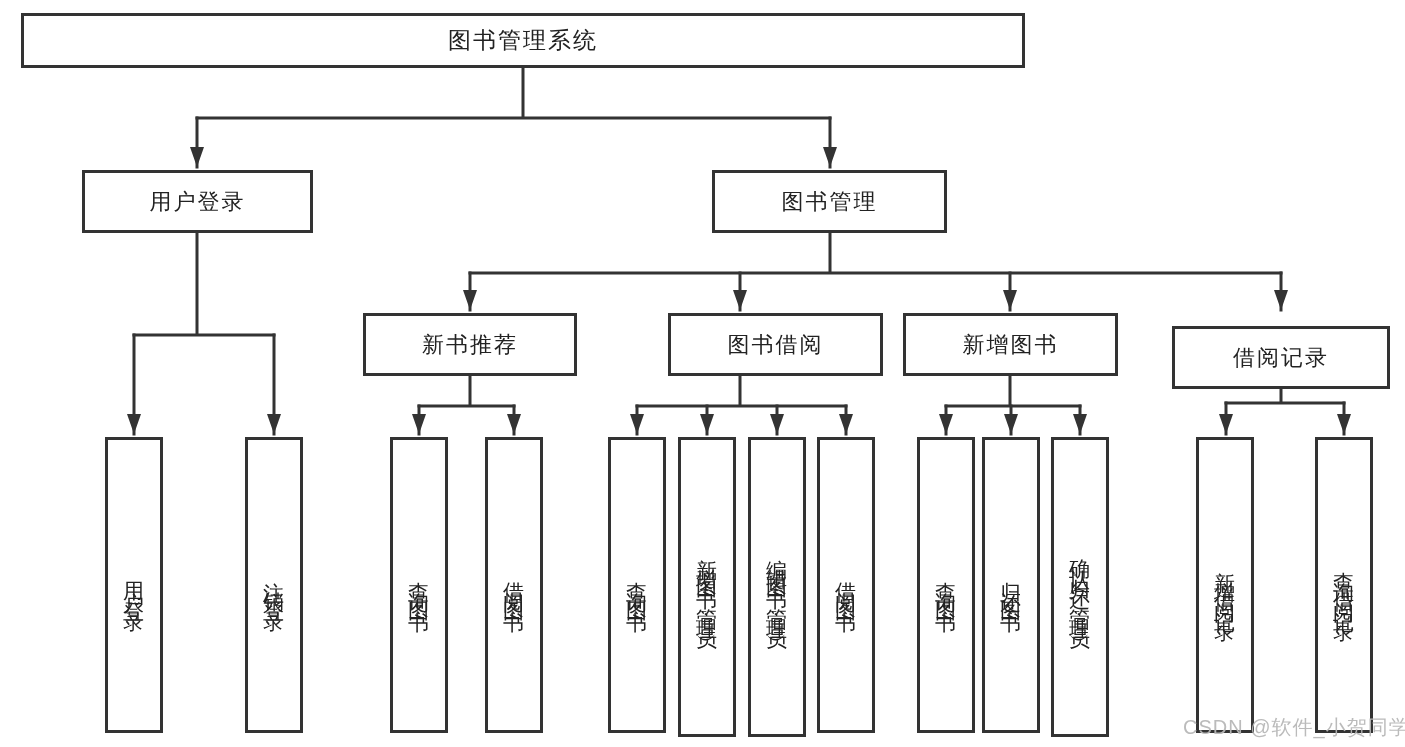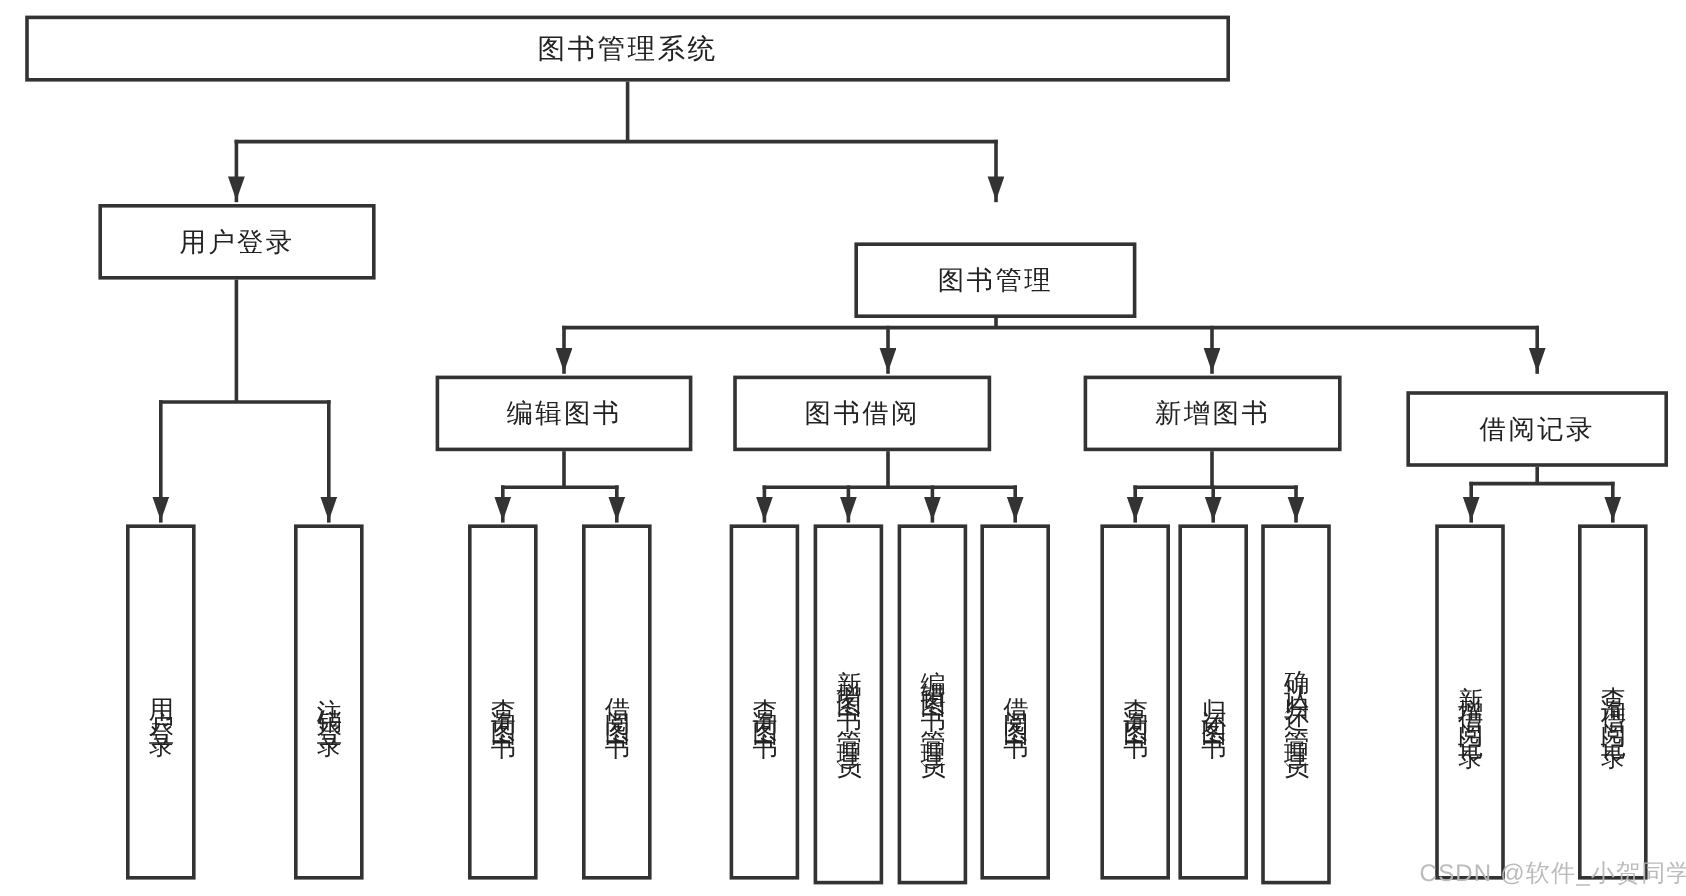--- a/index.html
+++ b/index.html
@@ -113,28 +113,28 @@
     </g>
   </svg>
 
   <div class="node hnode root-node" style="left:21px;top:13px;width:1004px;height:55px;">
     <span>图书管理系统</span>
   </div>
 
   <div class="node hnode" style="left:82px;top:170px;width:231px;height:63px;">
     <span>用户登录</span>
   </div>
-  <div class="node hnode" style="left:712px;top:170px;width:235px;height:63px;margin-top:32px;">
+  <div class="node hnode" style="left:712px;top:170px;width:235px;height:63px;">
     <span>图书管理</span>
   </div>
 
   <div class="node hnode" style="left:363px;top:313px;width:214px;height:63px;">
-    <span>编辑图书</span>
+    <span>新书推荐</span>
   </div>
-  <div class="node hnode" style="left:611px;top:313px;width:215px;height:63px;">
+  <div class="node hnode" style="left:668px;top:313px;width:215px;height:63px;">
     <span>图书借阅</span>
   </div>
   <div class="node hnode" style="left:903px;top:313px;width:215px;height:63px;">
     <span>新增图书</span>
   </div>
   <div class="node hnode" style="left:1172px;top:326px;width:218px;height:63px;">
     <span>借阅记录</span>
   </div>
 
   <div class="node leaf" style="left:105px;top:437px;width:58px;height:296px;">

